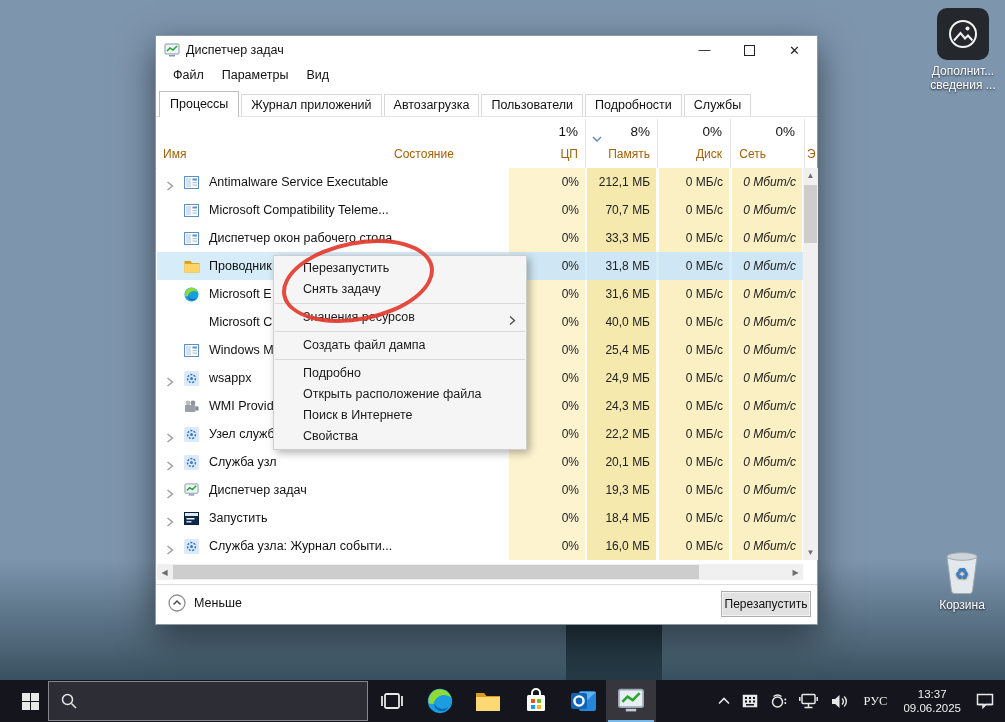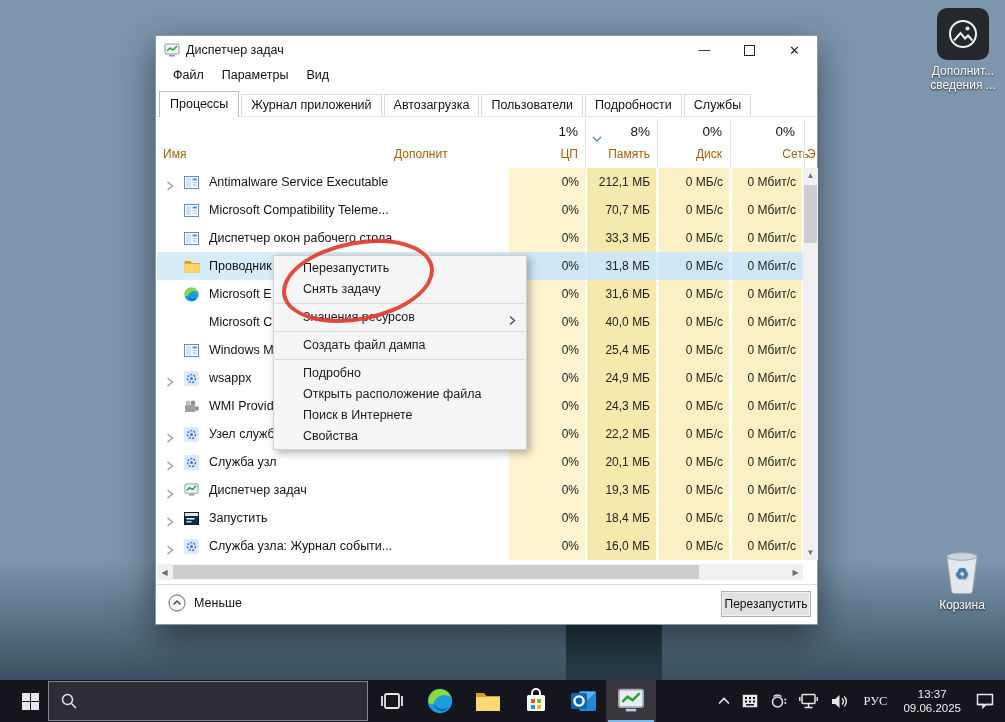--- a/index.html
+++ b/index.html
@@ -55,21 +55,21 @@
   .prow{position:absolute;left:0;width:646px;height:28px;background:#fff;}
   .prow.sel{background:#d6ecf8;}
   .p-exp{position:absolute;left:9px;top:9px;width:8px;height:10px;}
   .p-ico{position:absolute;left:27px;top:7px;width:16px;height:15px;}
   .p-name{position:absolute;left:52px;top:0;height:28px;line-height:28px;font-size:12.5px;color:#111;white-space:nowrap;}
   .vc{position:absolute;top:0;height:28px;line-height:28px;font-size:12px;color:#222;text-align:right;
     padding-right:6px;box-sizing:border-box;}
   .vc.cpu{left:352px;width:76px;background:#fdf3cf;}
   .vc.mem{left:430px;width:69px;background:#f6e9ae;}
   .vc.disk{left:502px;width:70px;background:#fbf0c3;}
-  .vc.net{left:575px;width:70px;background:#fbf0c3;}
+  .vc.net{left:575px;width:70px;background:#fbf0c3;font-style:italic;}
   .prow.sel .vc{background:#cfe7f5;}
 
   
   #vscroll{position:absolute;left:647px;top:132px;width:15px;height:392px;background:#f0f0f0;}
   #vscroll .arr{position:absolute;left:0;width:15px;height:15px;color:#6e6e6e;font-size:8px;display:flex;align-items:center;justify-content:center;}
   #vthumb{position:absolute;left:1px;top:17px;width:13px;height:58px;background:#cdcdcd;}
   #hscroll{position:absolute;left:1px;top:528px;width:646px;height:16px;background:#f0f0f0;}
   #hscroll .arr{position:absolute;top:0;width:15px;height:16px;color:#6e6e6e;font-size:8px;display:flex;align-items:center;justify-content:center;}
   #hthumb{position:absolute;left:16px;top:1px;width:526px;height:14px;background:#cdcdcd;}
 
@@ -169,32 +169,32 @@
         <span class="tab">Журнал приложений</span>
         <span class="tab">Автозагрузка</span>
         <span class="tab">Пользователи</span>
         <span class="tab">Подробности</span>
         <span class="tab">Службы</span>
       </div>
     <div id="tabline"></div>
 
     <div id="thead">
       <span class="h-lab h-left" style="left:7px;">Имя</span>
-      <span class="h-lab h-left" style="left:238px;">Дополнит</span>
+      <span class="h-lab h-left" style="left:238px;">Состояние</span>
       <span class="h-pct" style="left:352px;width:70px;">1%</span>
       <span class="h-lab" style="left:352px;width:70px;">ЦП</span>
       <span id="sort-chev"><svg width="10" height="6">
             <path d="M1 1 L5 5 L9 1" stroke="#5f87b0" stroke-width="1.4" fill="none"></path>
           </svg></span>
       <span class="h-pct" style="left:430px;width:64px;">8%</span>
       <span class="h-lab" style="left:430px;width:64px;">Память</span>
       <span class="h-pct" style="left:502px;width:64px;">0%</span>
       <span class="h-lab" style="left:502px;width:64px;">Диск</span>
       <span class="h-pct" style="left:575px;width:64px;">0%</span>
-      <span class="h-lab" style="left:589px;width:64px;margin-top:48px;">Сеть</span>
+      <span class="h-lab" style="left:546px;width:64px;margin-top:48px;">Сеть</span>
       <span class="h-lab h-left" style="left:651px;">Э</span>
       <span class="hsep" style="left:429px;"></span>
       <span class="hsep" style="left:501px;"></span>
       <span class="hsep" style="left:574px;"></span>
       <span class="hsep" style="left:648px;"></span>
     </div>
 
     <div id="rows">
         <div class="prow" style="top: 0px;">
           <span class="p-exp"><svg width="8" height="10">

